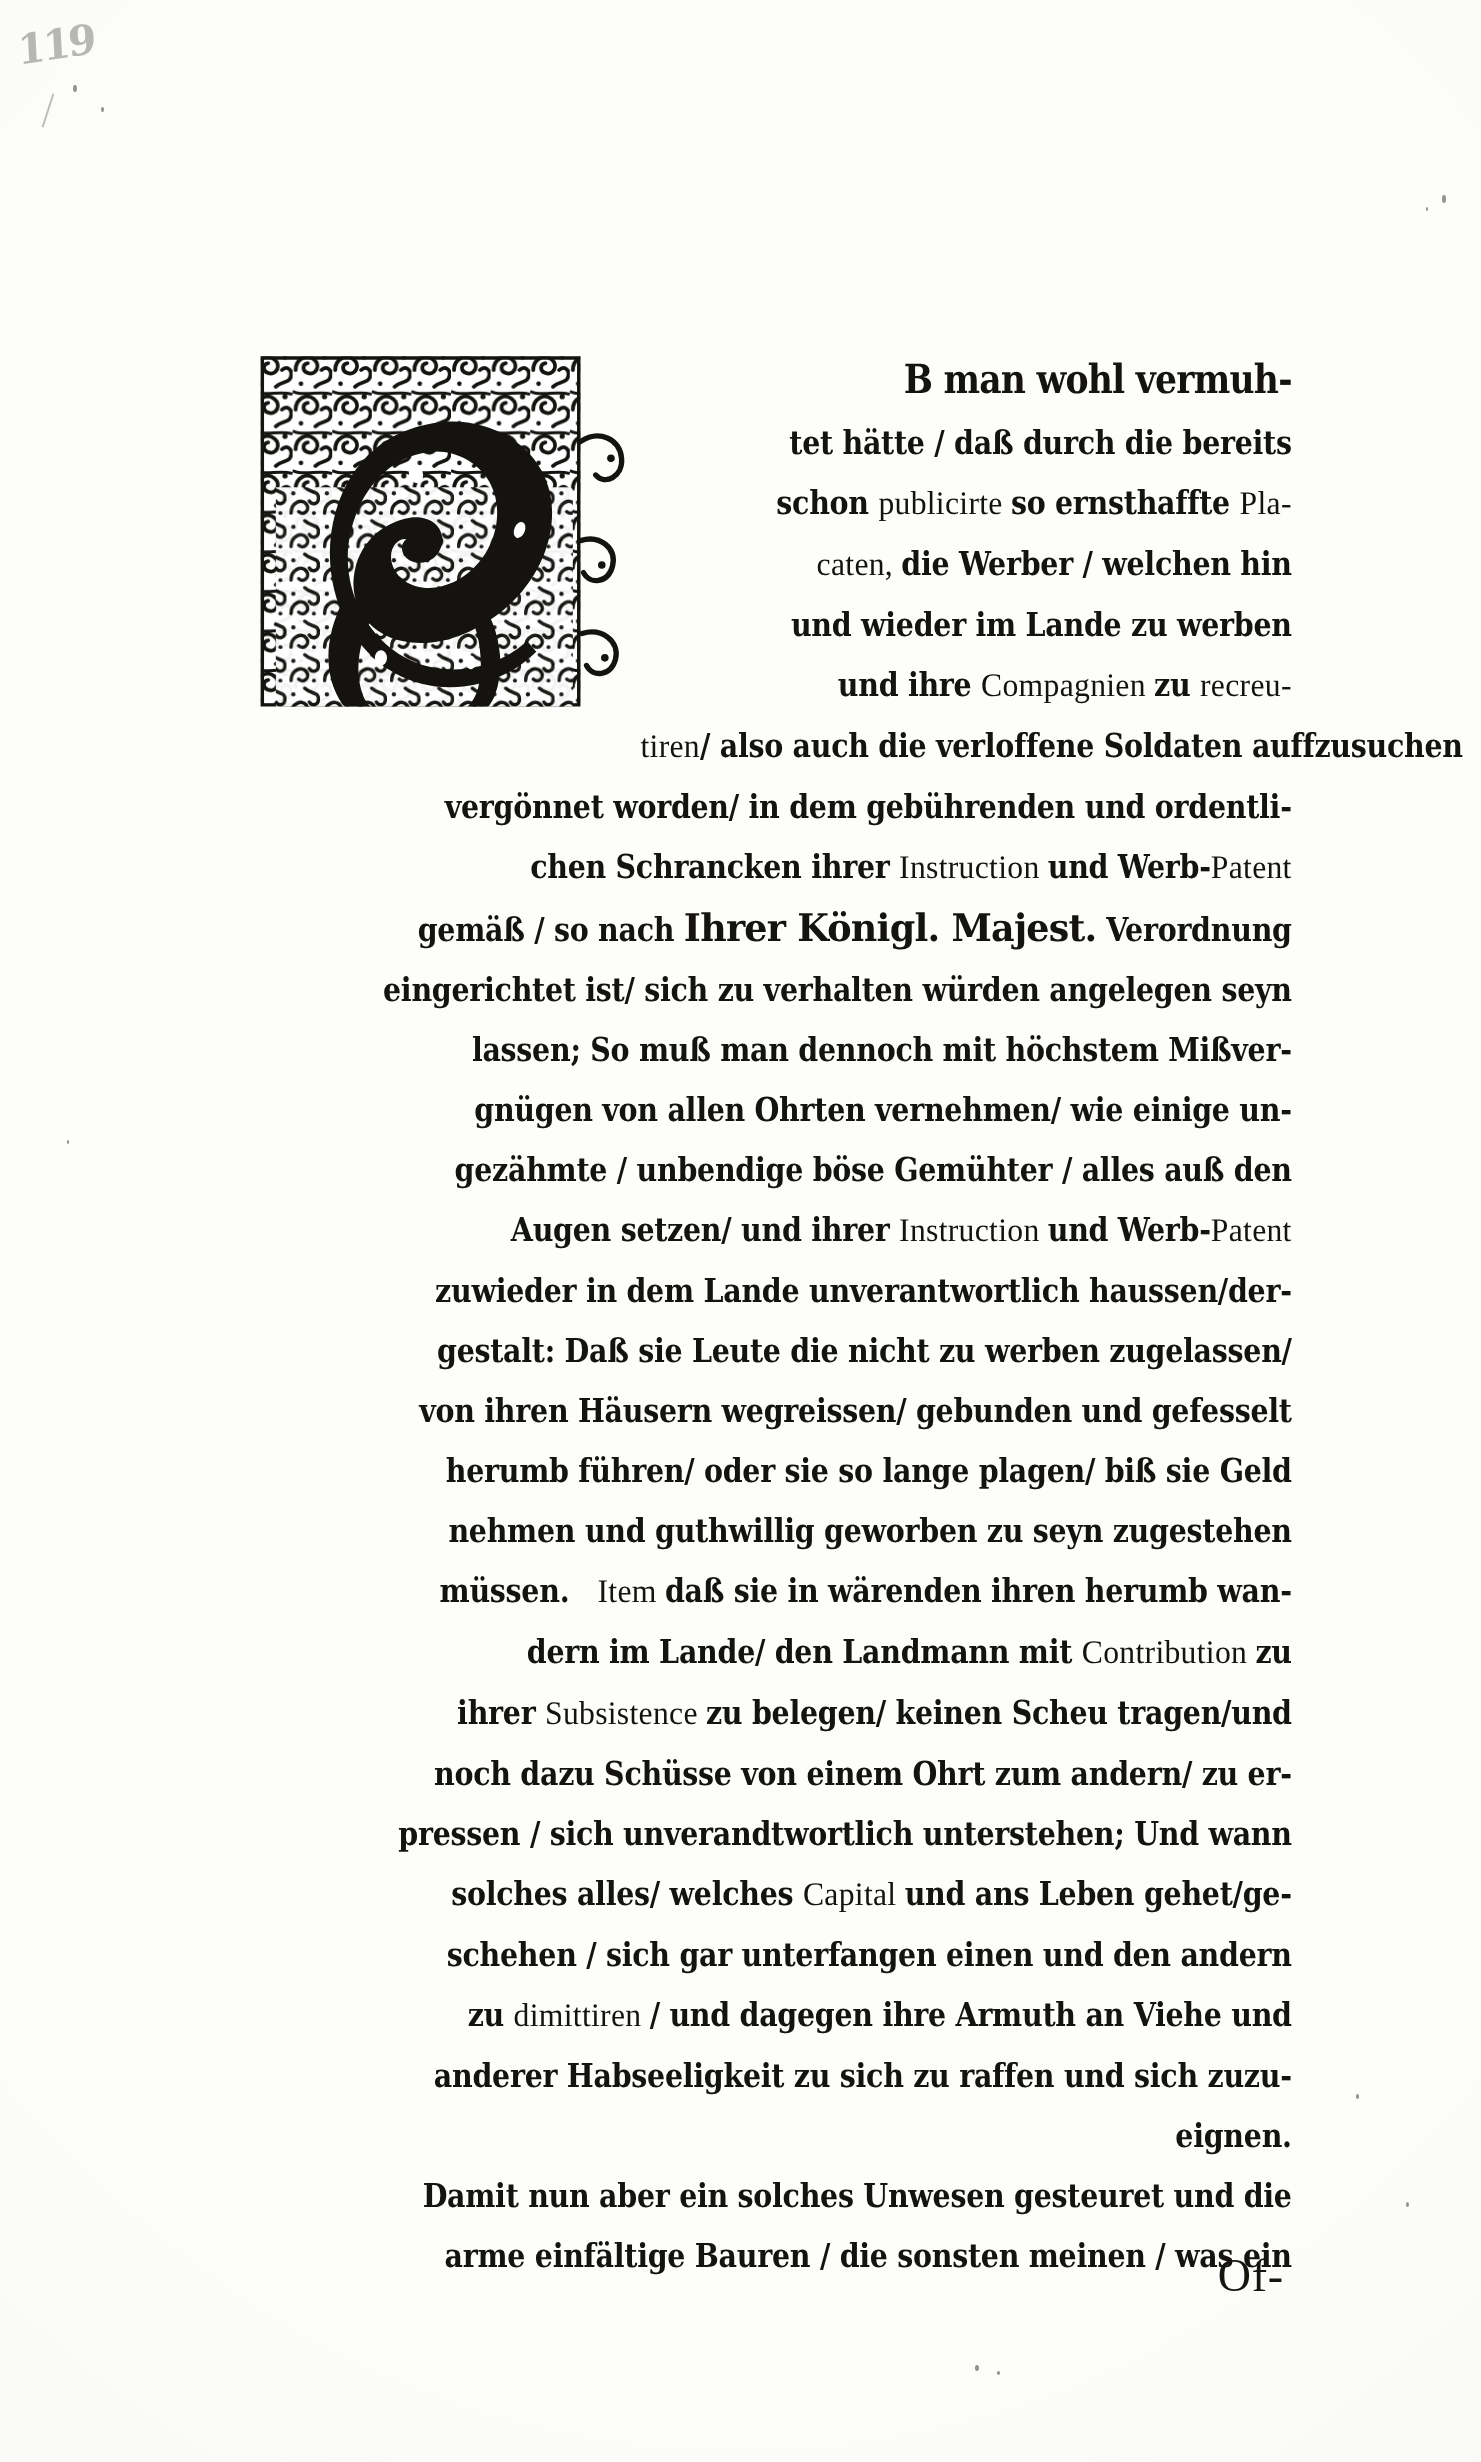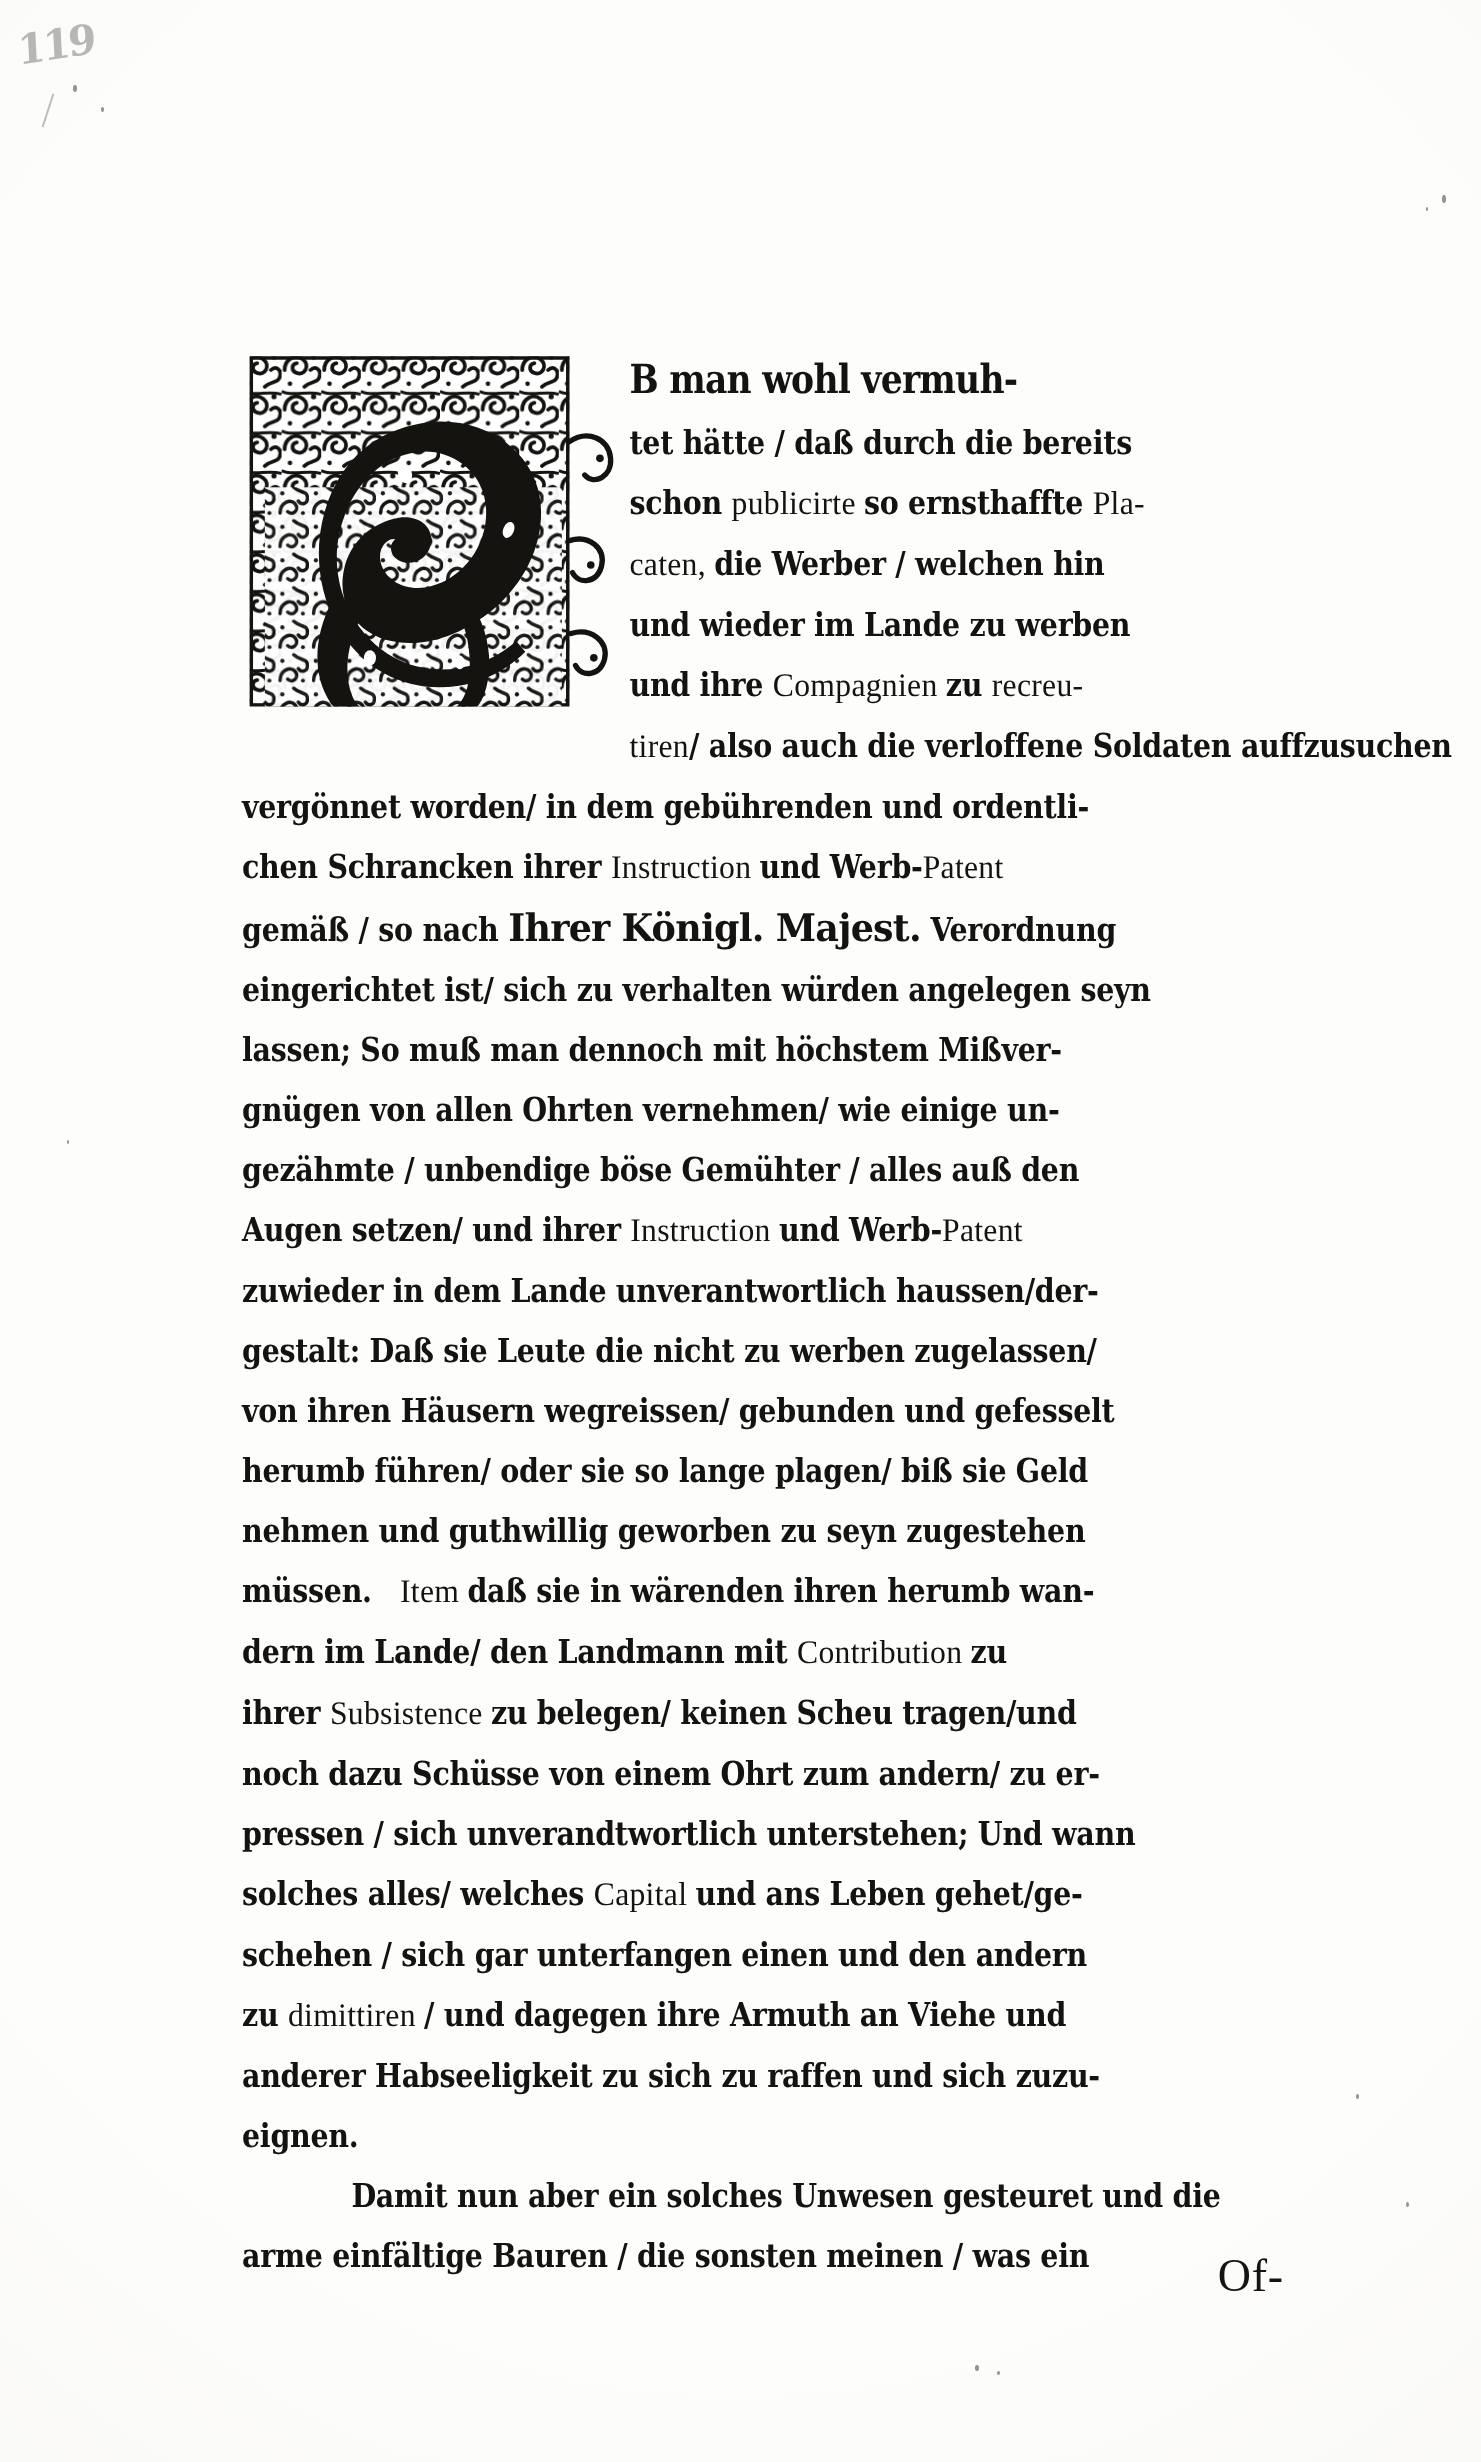--- a/index.html
+++ b/index.html
@@ -45,23 +45,24 @@
   .speck {
     position: absolute;
     background: #2b2a27;
     border-radius: 50%;
     opacity: 0.5;
   }
 
   
   .text-block {
     position: absolute;
-    left: 242px;
+    left: 253px;
     top: 347px;
     width: 1082px;
+    text-align: right;
   }
 
   
   .initial-wrap {
     float: left;
     width: 396px;
     height: 385px;
     margin: 3px 7.6px 0 0;
     position: relative;
   }

